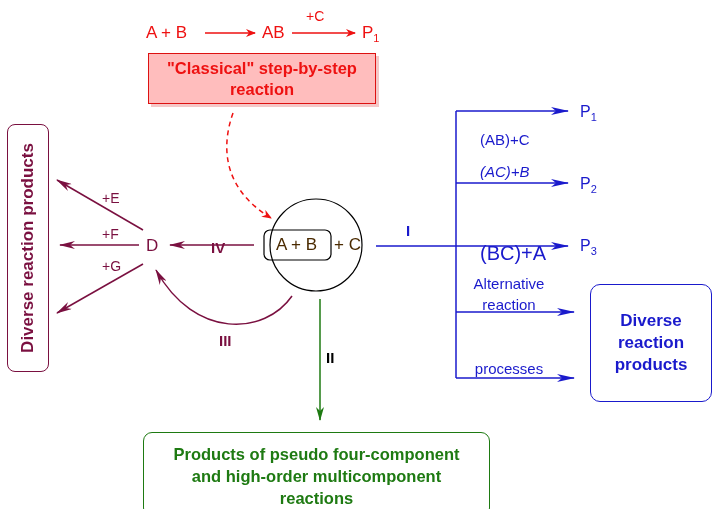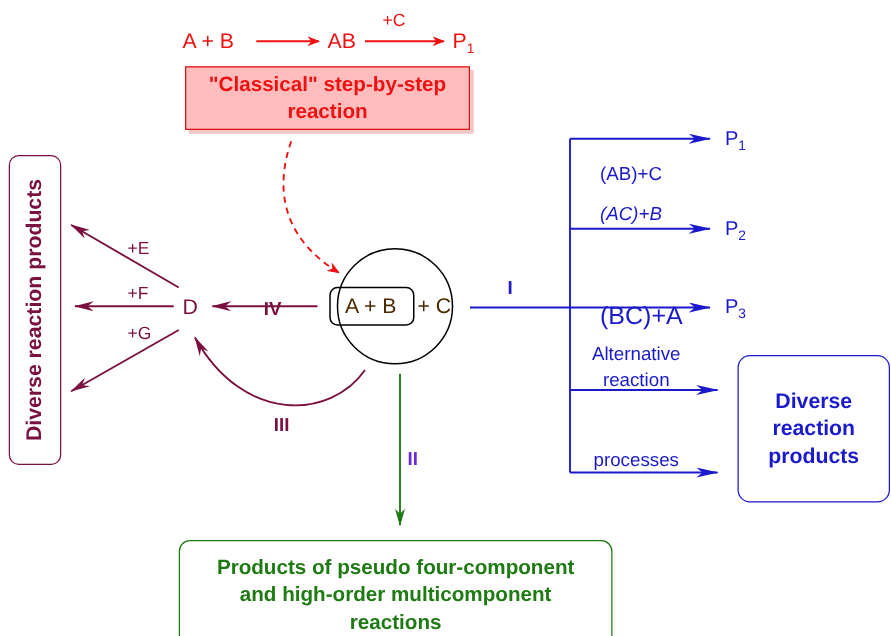--- a/index.html
+++ b/index.html
@@ -3,21 +3,21 @@
   <meta charset="utf-8">
   <style>
     html, body { margin: 0; padding: 0; background: #ffffff; }
     body { width: 713px; height: 509px; position: relative; overflow: hidden;
            font-family: "Liberation Sans", sans-serif; }
     svg#diagram { position: absolute; left: 0; top: 0; }
     .lbl { position: absolute; font-family: "Liberation Sans", sans-serif; white-space: nowrap; }
     .red { color: #ee1111; }
     .blue { color: #1a1acc; }
     .maroon { color: #7a1040; }
-    .green { color: #6d28d9; margin-top: 10px; }
+    .green { color: #000000; }
     .dark { color: #4a2a00; }
     .sub { font-size: 11px; position: relative; top: 4px; }
     .box { position: absolute; box-sizing: border-box; display: flex; align-items: center; justify-content: center; text-align: center; font-weight: bold; }
     #classical-box { left: 148px; top: 53px; width: 228px; height: 51px;
       background: #ffbdbd; border: 1.5px solid #dd1111; color: #ee1111; font-size: 16.5px; line-height: 21px;
       box-shadow: 3px 3px 0 #f4c8c8; }
     #left-box { left: 7px; top: 124px; width: 42px; height: 248px; border: 1.5px solid #7a1040; border-radius: 8px; color: #7a1040; }
     #left-box span { display: inline-block; transform: rotate(-90deg); white-space: nowrap; font-size: 17px; }
     #right-box { left: 590px; top: 284px; width: 122px; height: 118px; border: 1.5px solid #1a1acc; border-radius: 10px; color: #1a1acc; font-size: 17px; line-height: 22px; }
     #green-box { left: 143px; top: 432px; width: 347px; height: 85px; border: 1.5px solid #1e7a12; border-radius: 9px; color: #1e7a12; font-size: 16.5px; line-height: 22px; align-items: flex-start; padding-top: 10px; }

